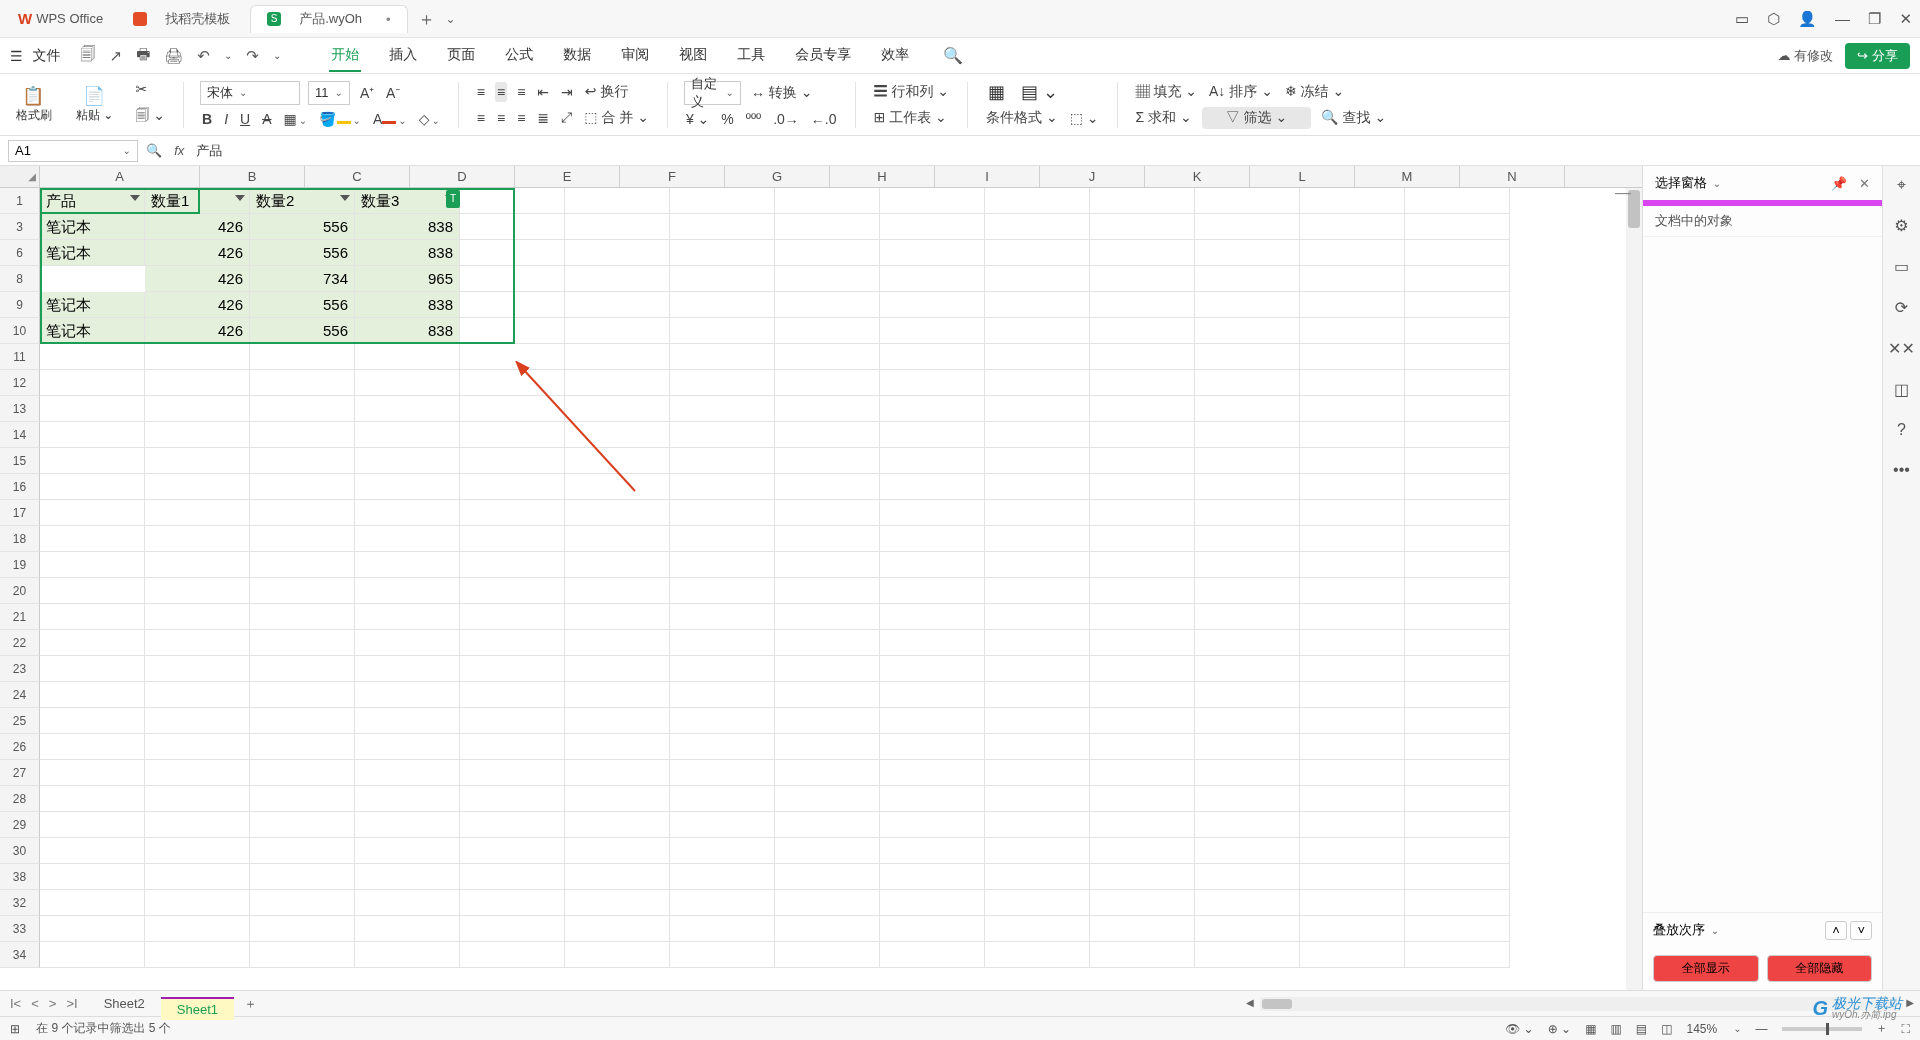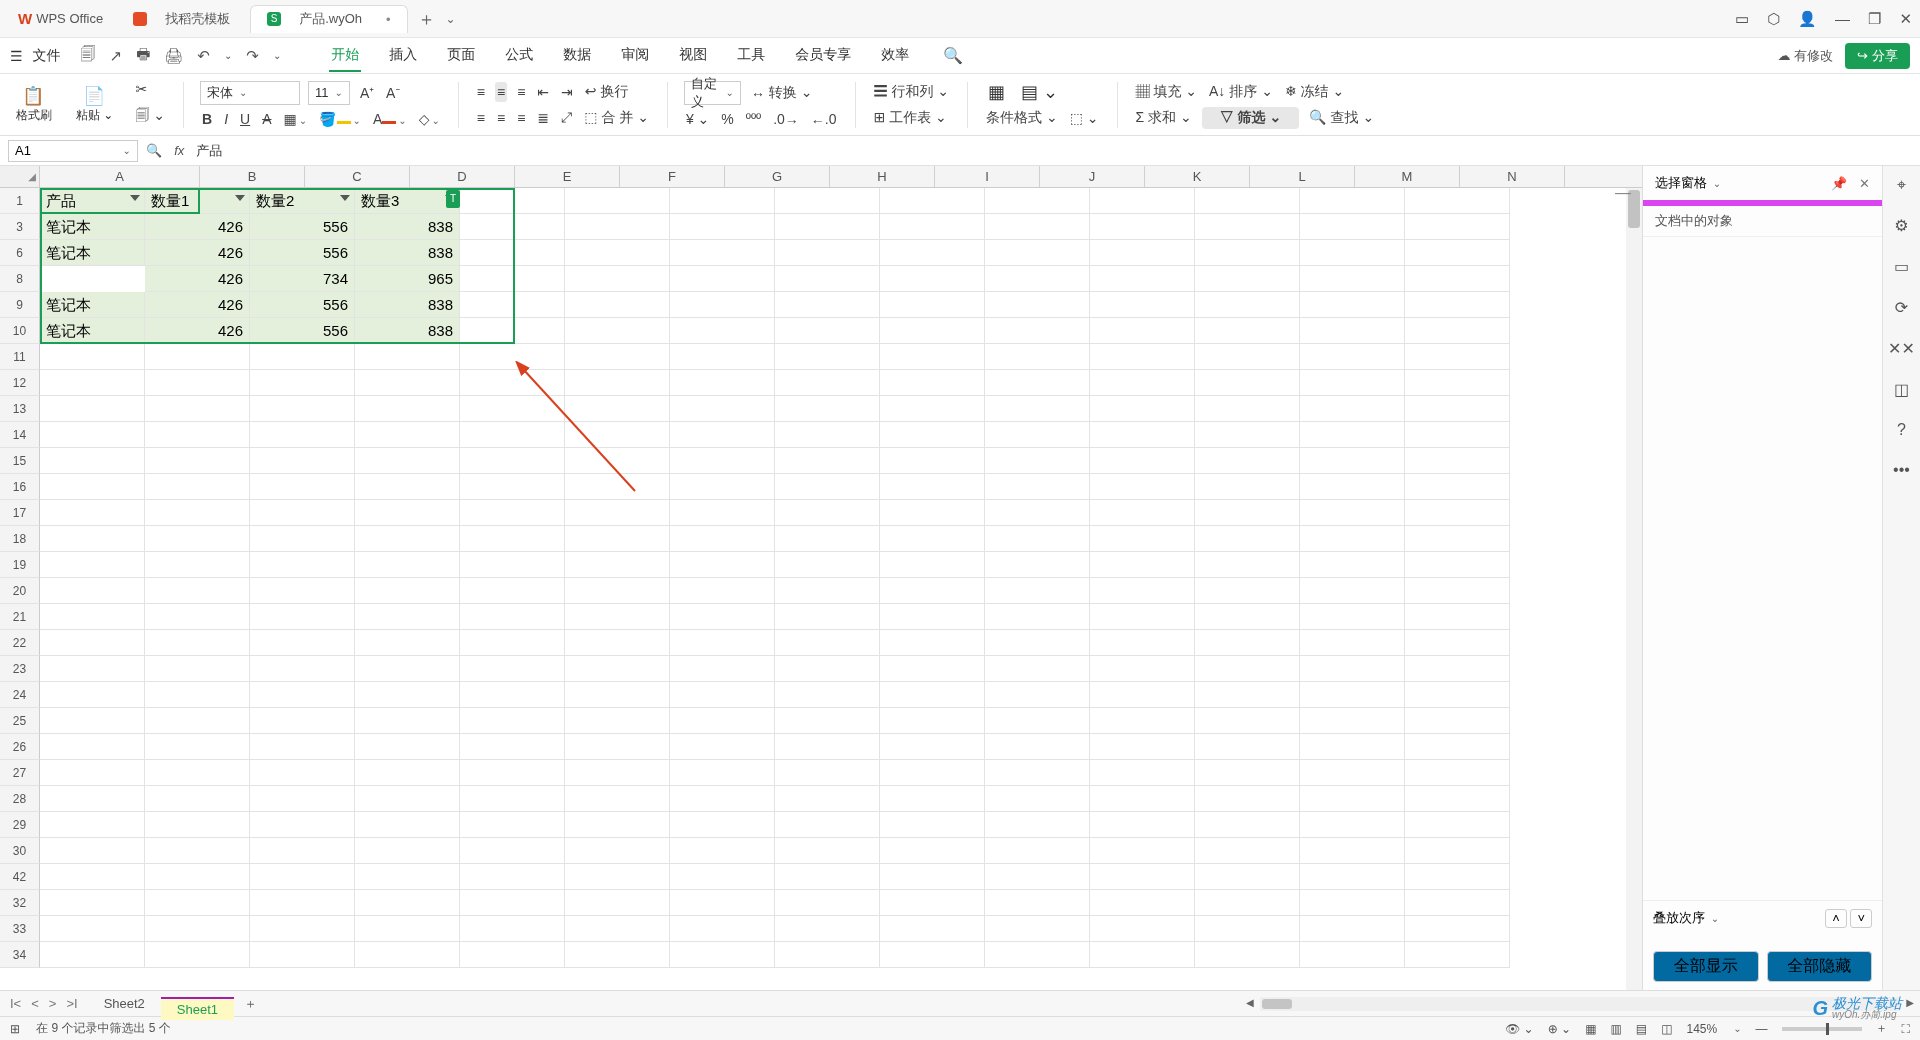--- a/index.html
+++ b/index.html
@@ -43,21 +43,21 @@
 .sel { border:1px solid #ccc; height:24px; font-size:13px; padding:0 6px; background:#fff; display:flex; align-items:center; gap:4px; cursor:pointer;}
 .fontname { width:100px; }
 .fontsize { width:42px; }
 .smbtn { cursor:pointer; font-size:14px; color:#444; padding:2px;}
 .smbtn.u { text-decoration:underline;}
 .smbtn.s { text-decoration:line-through;}
 .drop { font-size:10px; color:#666; margin-left:2px;}
 .color-bar { width:14px; height:3px; display:inline-block;}
 .cb-yellow { background:#f5c400;}
 .cb-red { background:#d9411e;}
-.filter-active { background:#e7e7e7; border-radius:4px; padding:2px 18px;font-weight:bold;}
+.filter-active { background:#e7e7e7; border-radius:4px; padding:2px 24px;}
 
 
 .fbar { height:30px; background:#fff; display:flex; align-items:center; border-bottom:1px solid #e0e0e0;}
 .namebox { width:130px; border:1px solid #ccc; margin:0 8px; height:22px; font-size:13px; padding:0 6px; display:flex; align-items:center; justify-content:space-between;}
 .fx-area { display:flex; align-items:center; gap:12px; flex:1; font-size:13px; color:#333;}
 .fx-ico { color:#555; cursor:pointer;}
 
 
 .main { display:flex; height:calc(1040px - 38px - 36px - 62px - 30px - 26px - 24px); background:#fff;}
 .sheet-area { flex:1; position:relative; overflow:hidden; background:#fff;}
@@ -80,24 +80,24 @@
 
 .vscroll { position:absolute; right:0; top:22px; bottom:0; width:16px; background:#f3f3f3;}
 .vscroll .thumb { position:absolute; left:2px; right:2px; top:2px; height:38px; background:#c2c2c2; border-radius:3px;}
 
 
 .sidepanel { width:240px; border-left:1px solid #ddd; background:#fdfdfd; display:flex; flex-direction:column; font-size:13px;}
 .sp-hdr { display:flex; align-items:center; justify-content:space-between; padding:8px 12px; border-bottom:6px solid #d946ef;}
 .sp-hdr-right { display:flex; gap:12px; color:#777; cursor:pointer;}
 .sp-sub { padding:6px 12px; color:#555; border-bottom:1px solid #f0f0f0;}
 .sp-body { flex:1;}
-.sp-foot { padding:8px 10px; border-top:1px solid #eee; display:flex; flex-direction:column; gap:24px;}
+.sp-foot { padding:8px 10px; border-top:1px solid #eee; display:flex; flex-direction:column; gap:16px;}
 .sp-order { display:flex; align-items:center; justify-content:space-between;}
 .sp-btns { display:flex; gap:8px;}
-.sp-btns button { flex:1; border:1px solid #ccc; background:#0369a1; font-size:16px; padding:4px 0; border-radius:4px; cursor:pointer;}
+.sp-btns button { flex:1; border:1px solid #ccc; background:#ef4444; font-size:12px; padding:4px 0; border-radius:4px; cursor:pointer;}
 
 
 .rail { width:38px; background:#f6f6f6; border-left:1px solid #e0e0e0; display:flex; flex-direction:column; align-items:center; padding-top:10px; gap:22px; color:#555; font-size:16px;}
 .rail span { cursor:pointer;}
 
 
 .sheettabs { height:26px; background:#f7f7f7; border-top:1px solid #ddd; display:flex; align-items:center; font-size:13px;}
 .st-nav { display:flex; gap:10px; padding:0 10px; color:#777;}
 .st-nav span{cursor:pointer;}
 .st-tab { padding:3px 16px; color:#555; cursor:pointer;}
@@ -759,21 +759,21 @@
           <div class="cell num"></div>
           <div class="cell num"></div>
           <div class="cell num"></div>
           <div class="cell num"></div>
           <div class="cell num"></div>
           <div class="cell num"></div>
           <div class="cell num"></div>
           <div class="cell num"></div>
         </div>
         <div class="row">
-          <div class="rowhdr">42</div>
+          <div class="rowhdr">38</div>
           <div class="cell"></div>
           <div class="cell num"></div>
           <div class="cell num"></div>
           <div class="cell num"></div>
           <div class="cell num"></div>
           <div class="cell num"></div>
           <div class="cell num"></div>
           <div class="cell num"></div>
           <div class="cell num"></div>
           <div class="cell num"></div>

